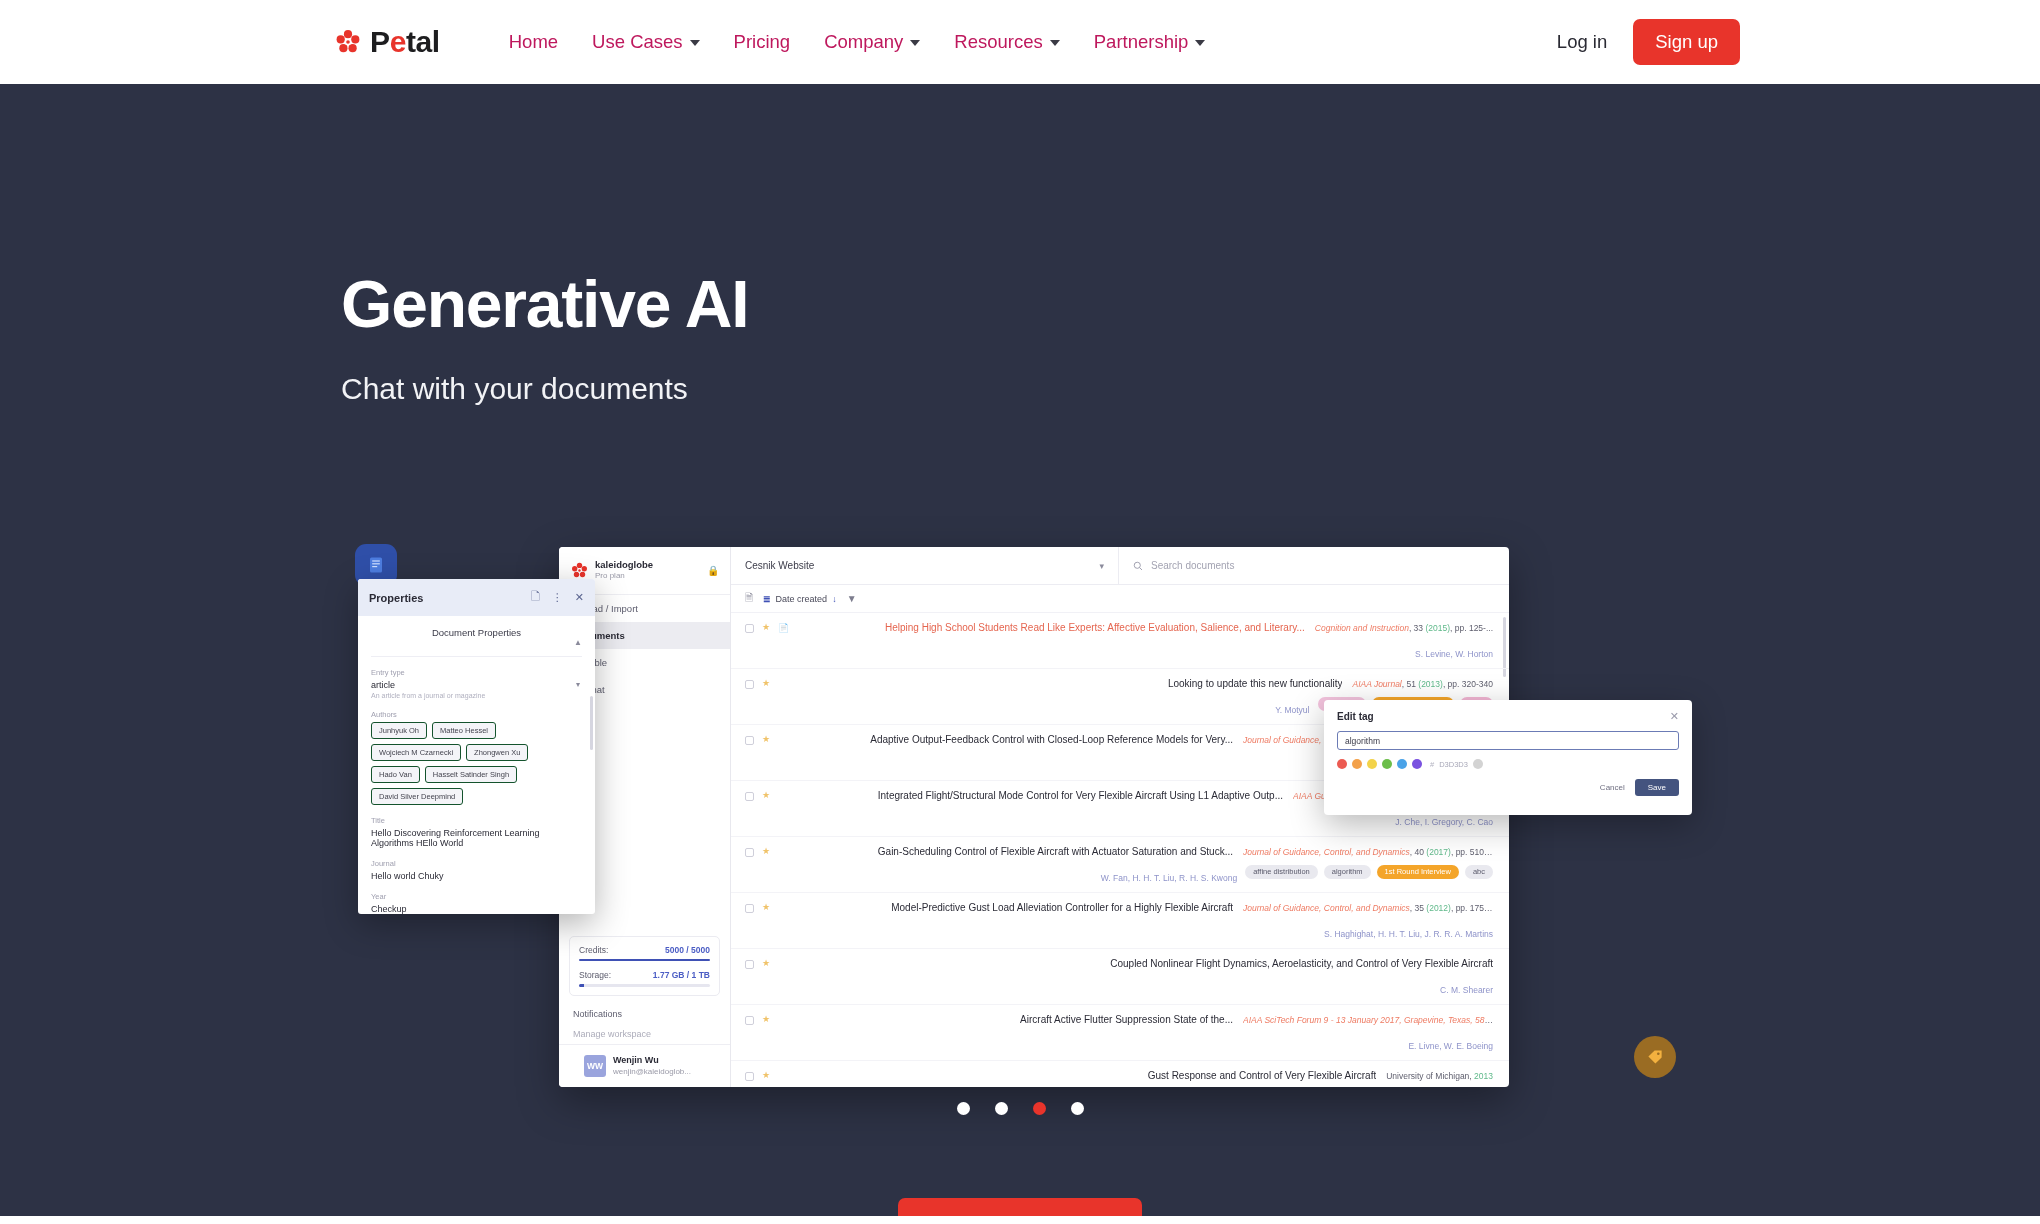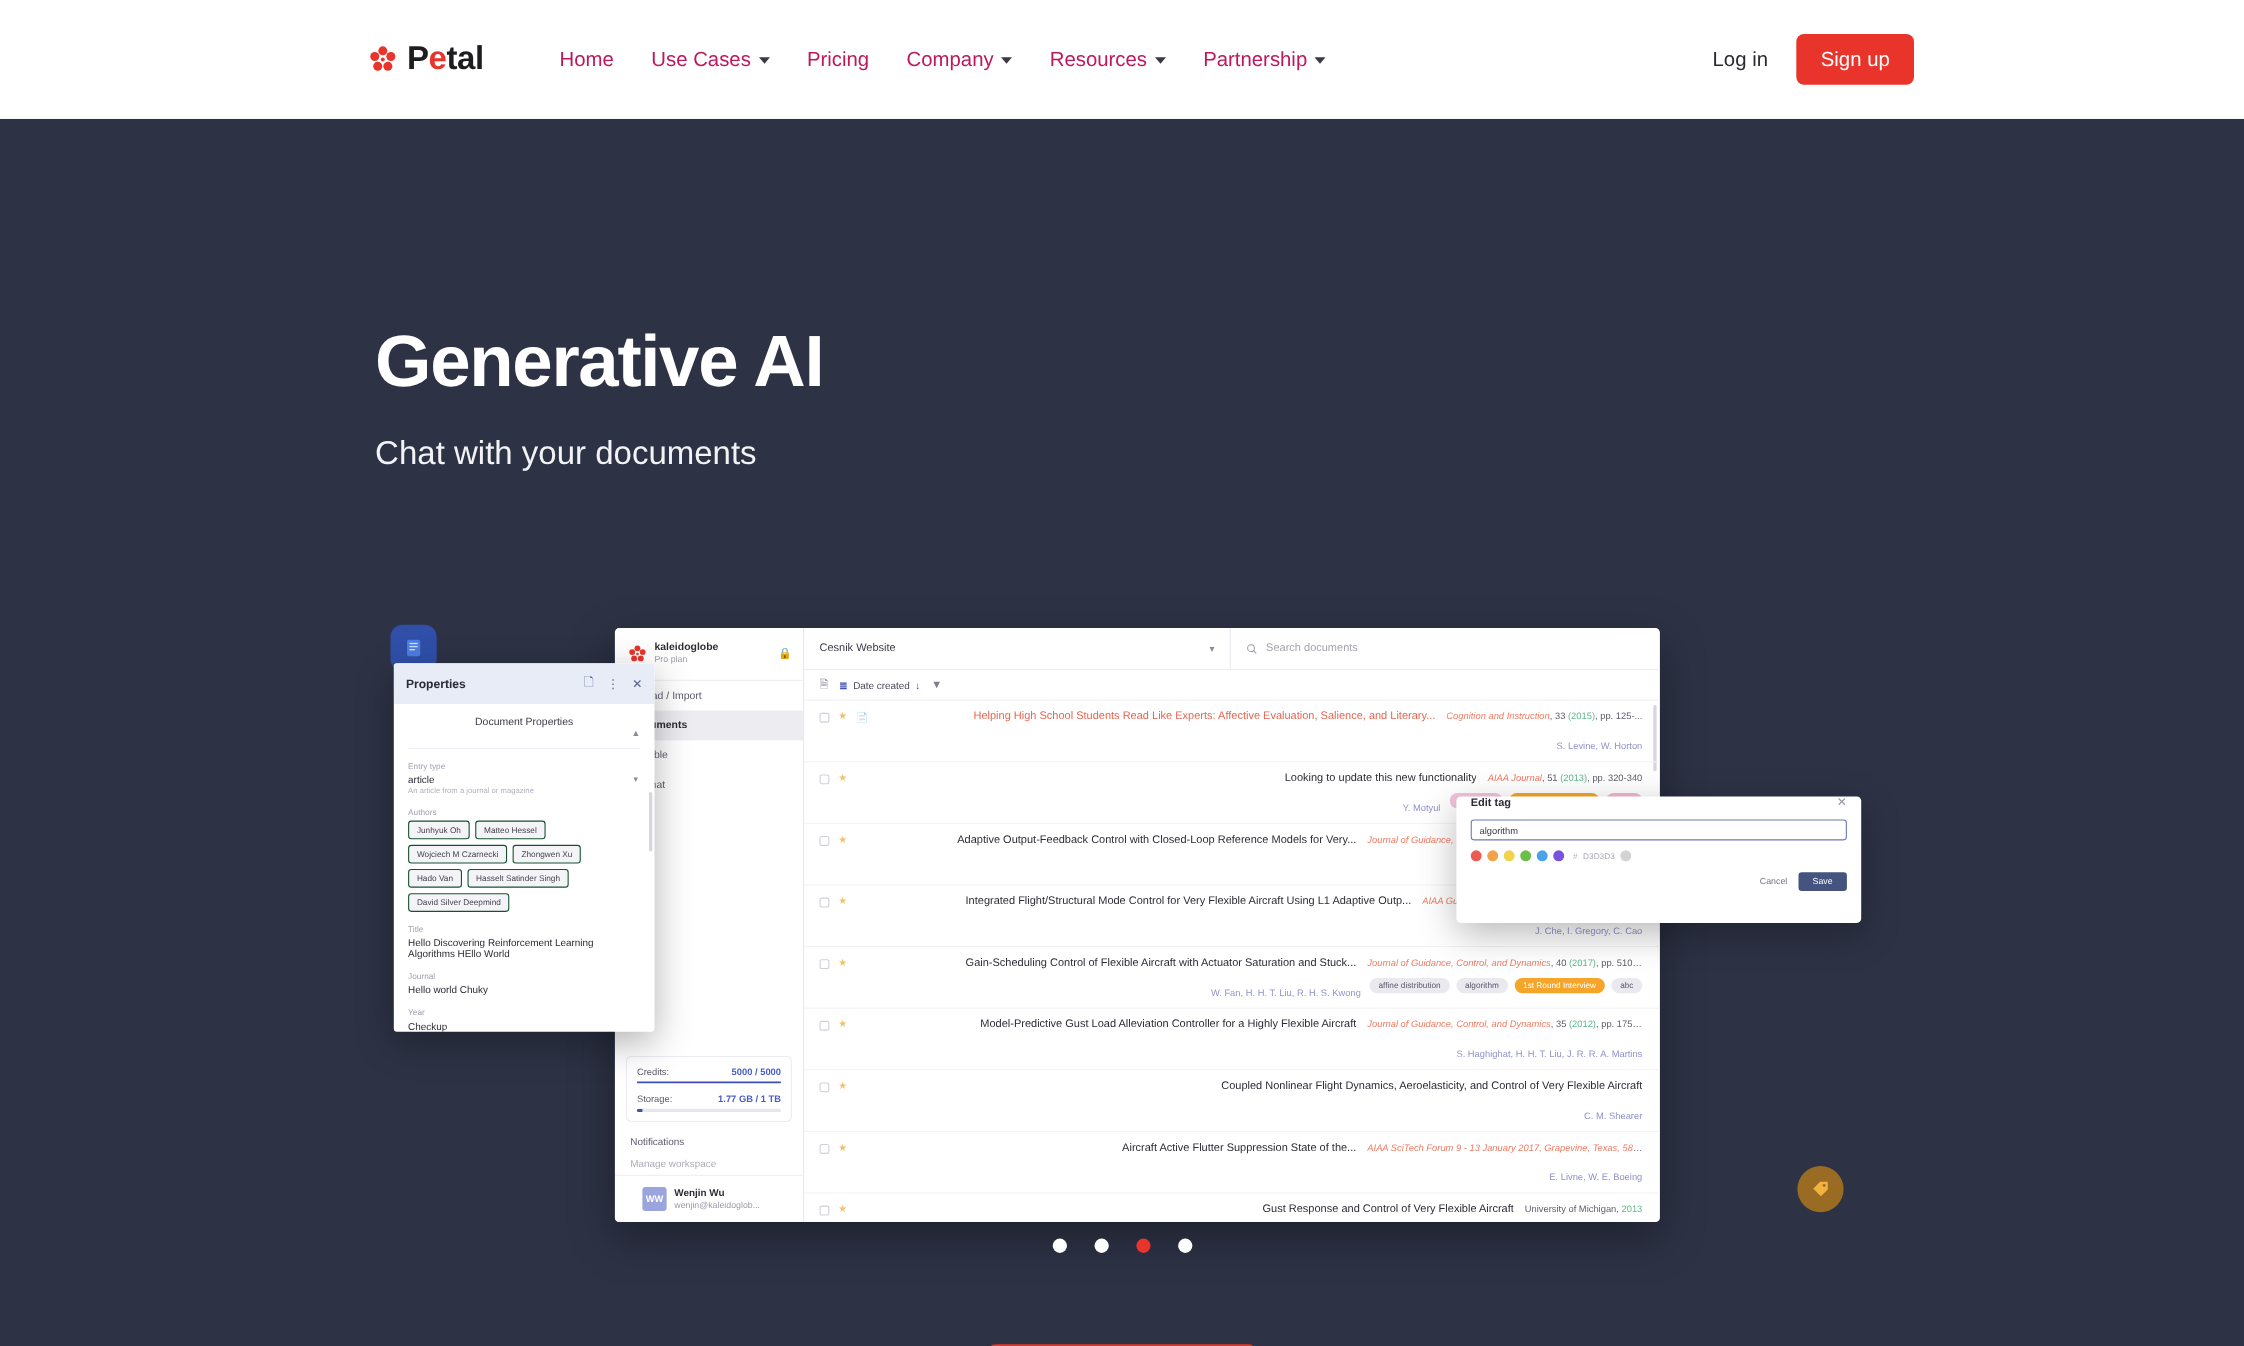--- a/index.html
+++ b/index.html
@@ -5,21 +5,21 @@
   * { box-sizing: border-box; margin: 0; padding: 0; }
   html, body {
     width: 2040px; height: 1224px;
     font-family: "Liberation Sans", sans-serif;
     background: #ffffff;
     overflow: hidden;
   }
 
   
   .navbar {
-    height: 108px;
+    height: 84px;
     background: #ffffff;
     display: flex;
     align-items: center;
     padding: 0 0 0 0;
     position: relative;
     z-index: 40;
   }
   .nav-inner {
     width: 100%;
     display: flex;
@@ -291,21 +291,21 @@
   }
 
   
   .tag-popup {
     position: absolute;
     left: 1324px; top: 176px;
     width: 368px; height: 115px;
     background: #ffffff;
     border-radius: 4px;
     box-shadow: 0 10px 34px rgba(0,0,0,.28);
-    padding: 1px 13px 10px 13px;
+    padding: 11px 13px 10px 13px;
   }
   .tp-head { display: flex; align-items: center; }
   .tp-title { font-size: 10px; font-weight: 700; color: #2b2b36; }
   .tp-close { margin-left: auto; color: #9a9aab; font-size: 11px; cursor: pointer; line-height: 1; }
   .tp-input {
     margin-top: 9px;
     width: 100%; height: 19px;
     border: 1px solid #6b7bb5; border-radius: 3px;
     font-size: 8.5px; color: #3a3a48;
     padding: 0 7px; display: flex; align-items: center;

